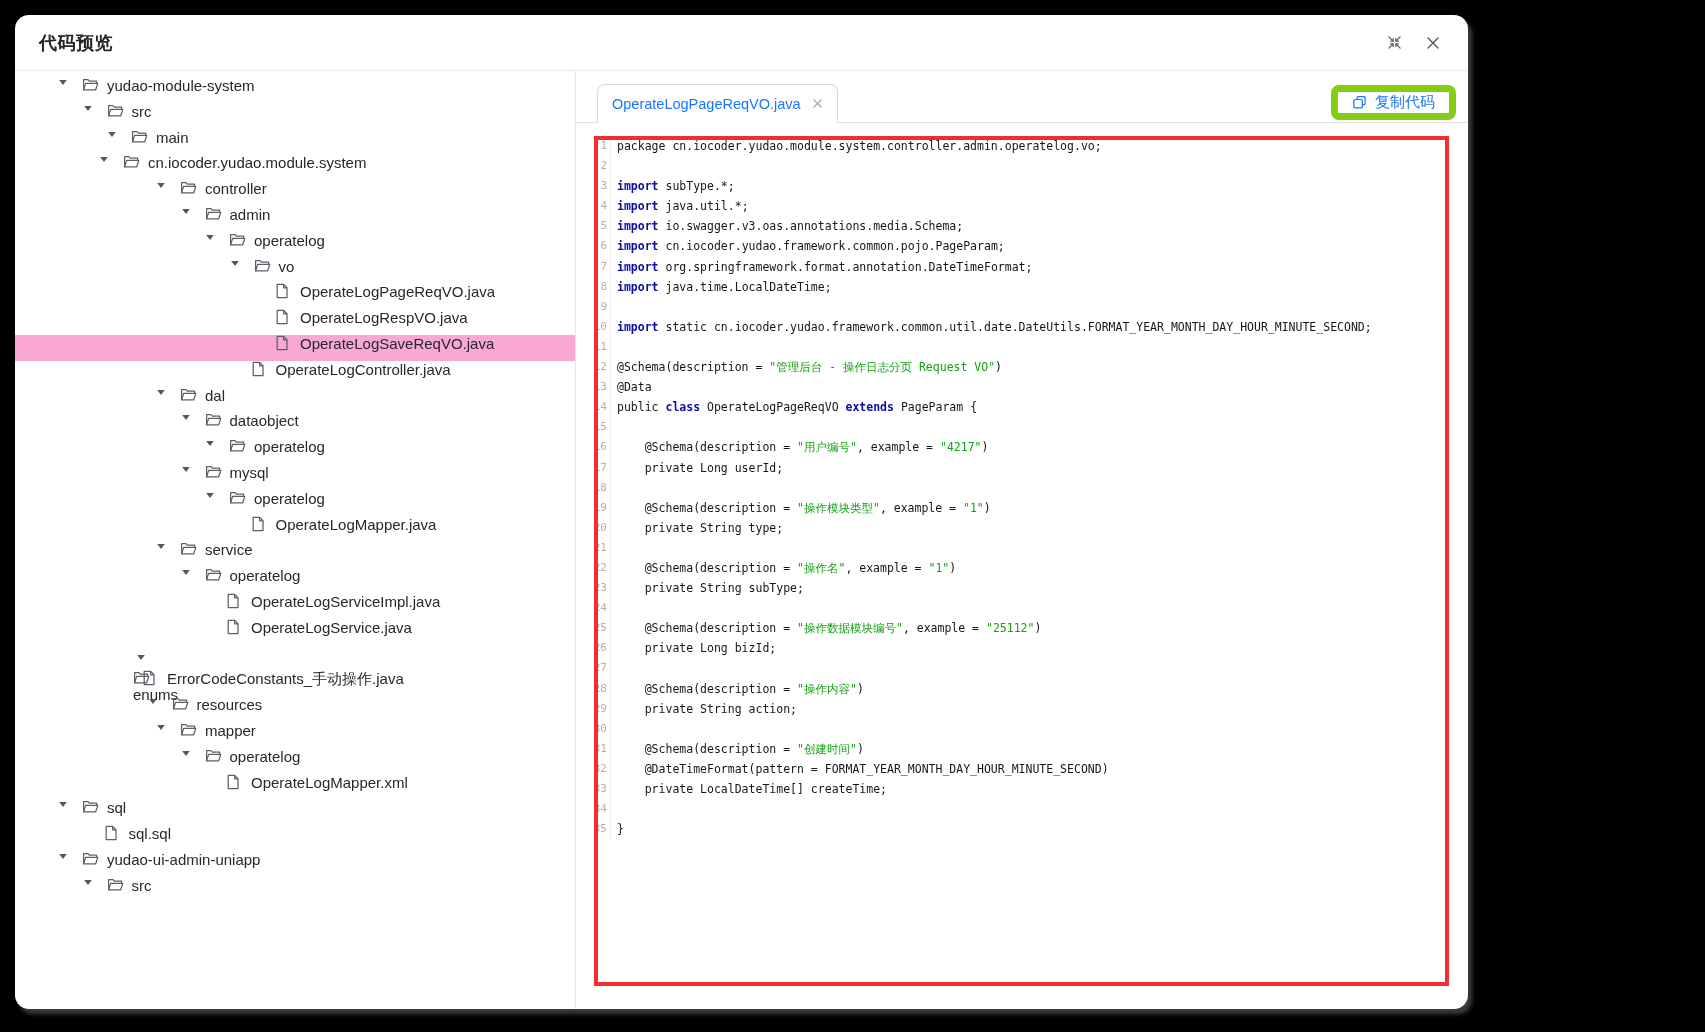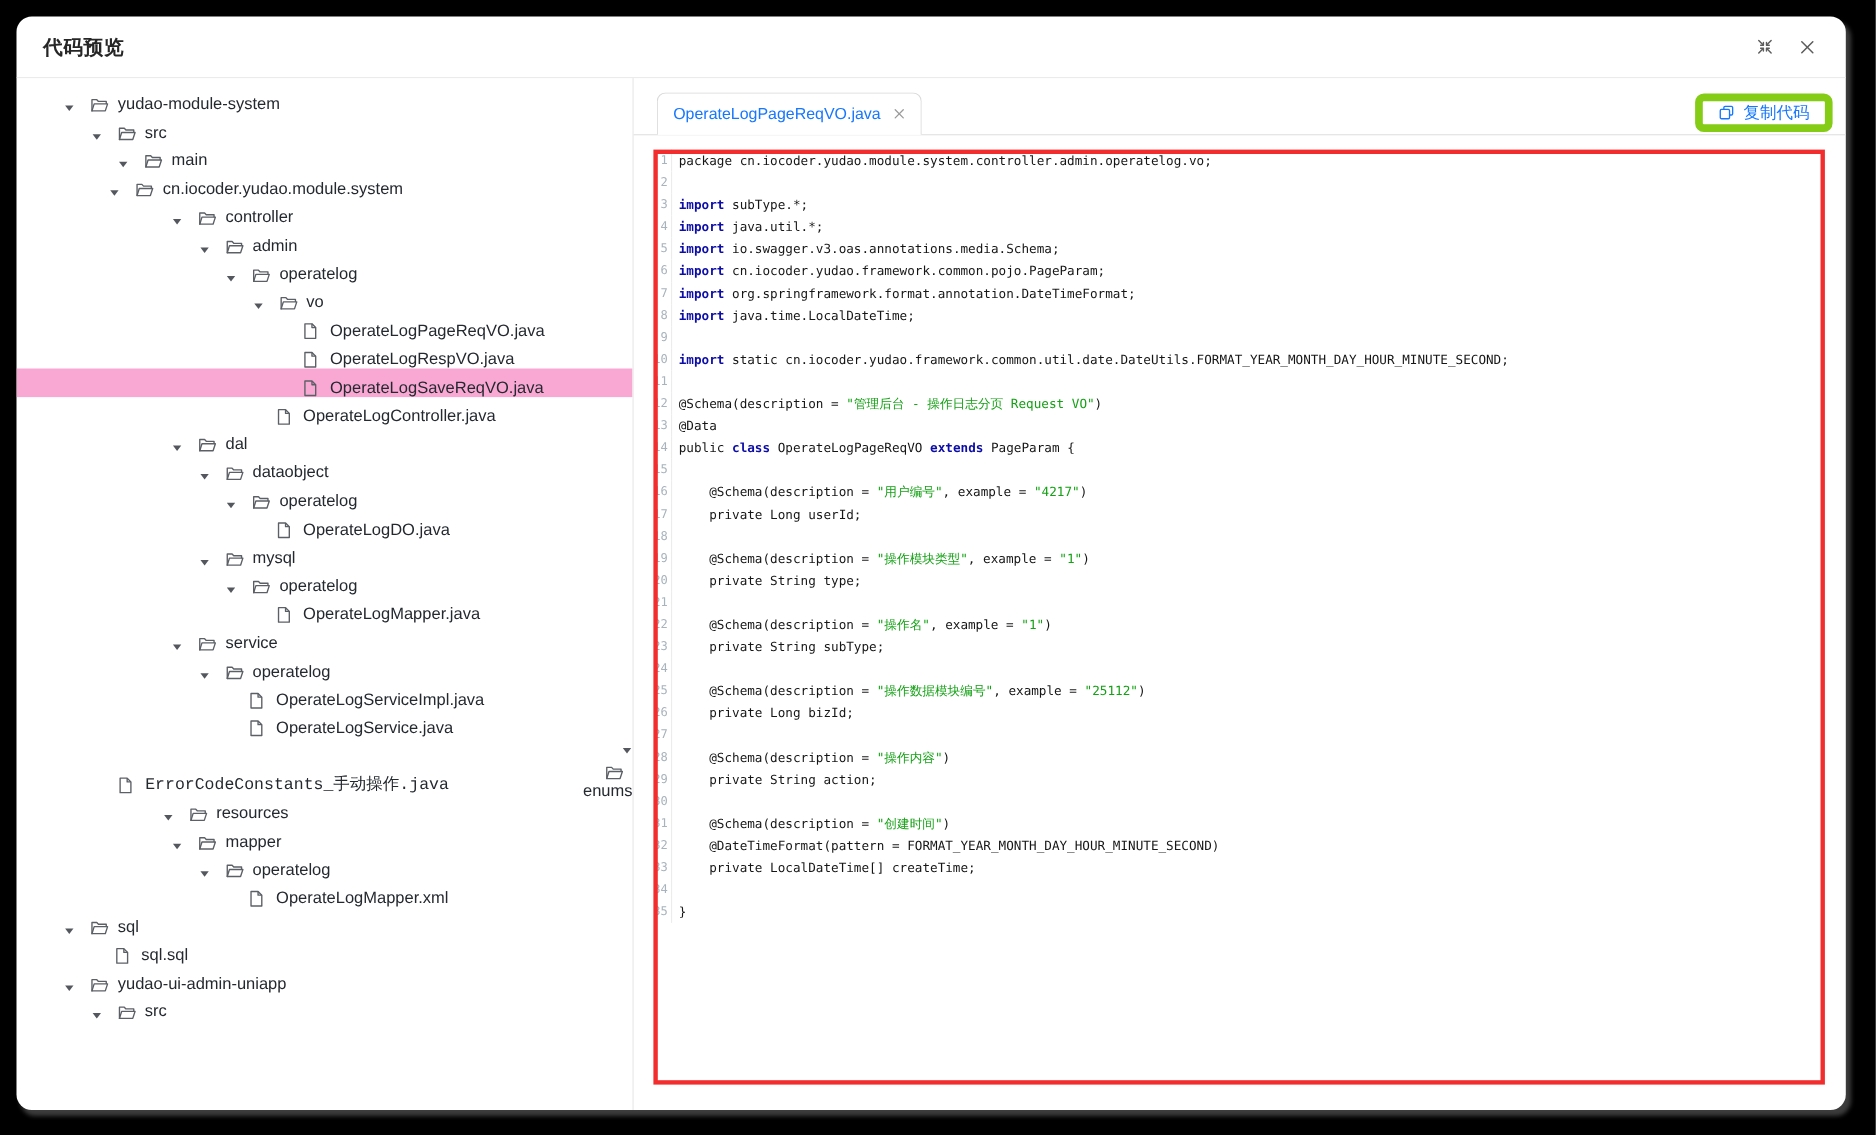--- a/index.html
+++ b/index.html
@@ -1,28 +1,28 @@
 <!DOCTYPE html>
 <html><head>
 <meta charset="utf-8">
 <style>
   html,body{margin:0;padding:0;width:1705px;height:1032px;overflow:hidden;background:#000;}
   body{font-family:"Liberation Sans", sans-serif;position:relative;}
-  .dialog{position:absolute;left:15px;top:15px;width:1663px;height:994px;background:#fff;
+  .dialog{position:absolute;left:15px;top:15px;width:1453px;height:994px;background:#fff;
           border-radius:14px;box-shadow:4px 5px 4px rgba(110,110,110,.55);overflow:hidden;
           display:flex;flex-direction:column;}
   
   .dlg-header{flex:0 0 55px;border-bottom:1px solid #ebebeb;display:flex;align-items:center;padding:0 22px 0 24px;}
   .dlg-title{font-size:18px;font-weight:700;color:#262626;letter-spacing:.5px;}
   .hdr-actions{margin-left:auto;display:flex;align-items:center;gap:13px;}
   .hdr-icon{width:26px;height:26px;display:flex;align-items:center;justify-content:center;cursor:pointer;color:#5d5d5d;}
   
   .dlg-body{flex:1;display:flex;min-height:0;}
   .tree-panel{flex:0 0 560px;border-right:1px solid #e7e7e7;padding-top:6px;overflow:hidden;}
-  .tree-row{height:25.8px;display:flex;align-items:flex-end;cursor:pointer;}
+  .tree-row{height:25.8px;display:flex;align-items:flex-start;cursor:pointer;}
   .tree-row.selected{background:#f9a8d4;}
   .tree-caret{flex:0 0 24px;display:flex;align-items:center;justify-content:flex-start;padding-left:3px;}
   .tree-spacer{flex:0 0 24px;}
   .tree-ico{flex:0 0 17px;display:flex;align-items:center;margin-right:8px;color:#5c6066;}
   .tree-label{font-size:15px;color:#24292f;white-space:nowrap;}
   
   .code-panel{flex:1;display:flex;flex-direction:column;position:relative;min-width:0;}
   .tab-bar{flex:0 0 51px;border-bottom:1px solid #e0e0e0;display:flex;align-items:flex-end;padding:0 12px 0 21px;}
   .tab{position:relative;z-index:2;height:37px;margin-bottom:-1px;background:#fff;border:1px solid #d9d9d9;
        border-bottom:1px solid #fff;border-radius:8px 8px 0 0;display:flex;align-items:center;
@@ -260,131 +260,121 @@
             </svg>
           </span>
           <span class="tree-ico">
             <svg width="17" height="15" viewBox="0 0 17 15" fill="none">
               <path d="M1.6 12.8 L1.6 2.6 L6 2.6 L7.5 4.2 L14.6 4.2 L14.6 6" stroke="currentColor" stroke-width="1.25" stroke-linejoin="round" stroke-linecap="round"></path>
               <path d="M3.6 6.4 L15.8 6.4 L13.7 12.8 L1.6 12.8 Z" stroke="currentColor" stroke-width="1.25" stroke-linejoin="round"></path>
             </svg>
           </span>
           <span class="tree-label">operatelog</span>
         </div>
+        <div class="tree-row" style="padding-left: 162.5px;">
+          <span class="tree-caret">
+            <svg width="10" height="10" viewBox="0 0 10 10" fill="none">
+              <path d="M1.2 3 L8.8 3 L5 8 Z" fill="#54585e"></path>
+            </svg>
+          </span>
+          <span class="tree-ico">
+            <svg width="17" height="15" viewBox="0 0 17 15" fill="none">
+              <path d="M1.6 12.8 L1.6 2.6 L6 2.6 L7.5 4.2 L14.6 4.2 L14.6 6" stroke="currentColor" stroke-width="1.25" stroke-linejoin="round" stroke-linecap="round"></path>
+              <path d="M3.6 6.4 L15.8 6.4 L13.7 12.8 L1.6 12.8 Z" stroke="currentColor" stroke-width="1.25" stroke-linejoin="round"></path>
+            </svg>
+          </span>
+          <span class="tree-label">mysql</span>
+        </div>
+        <div class="tree-row" style="padding-left: 187px;">
+          <span class="tree-caret">
+            <svg width="10" height="10" viewBox="0 0 10 10" fill="none">
+              <path d="M1.2 3 L8.8 3 L5 8 Z" fill="#54585e"></path>
+            </svg>
+          </span>
+          <span class="tree-ico">
+            <svg width="17" height="15" viewBox="0 0 17 15" fill="none">
+              <path d="M1.6 12.8 L1.6 2.6 L6 2.6 L7.5 4.2 L14.6 4.2 L14.6 6" stroke="currentColor" stroke-width="1.25" stroke-linejoin="round" stroke-linecap="round"></path>
+              <path d="M3.6 6.4 L15.8 6.4 L13.7 12.8 L1.6 12.8 Z" stroke="currentColor" stroke-width="1.25" stroke-linejoin="round"></path>
+            </svg>
+          </span>
+          <span class="tree-label">operatelog</span>
+        </div>
         <div class="tree-row" style="padding-left: 211.5px;">
           <span class="tree-spacer"></span>
           <span class="tree-ico">
             <svg width="14" height="16" viewBox="0 0 14 16" fill="none">
               <path d="M2.2 1.4 H8.6 L12 4.8 V14.6 H2.2 Z" stroke="currentColor" stroke-width="1.25" stroke-linejoin="round"></path>
               <path d="M8.6 1.4 V4.8 H12" stroke="currentColor" stroke-width="1.25" stroke-linejoin="round"></path>
             </svg>
           </span>
-          <span class="tree-label">OperateLogDO.java</span>
+          <span class="tree-label">OperateLogMapper.java</span>
+        </div>
+        <div class="tree-row" style="padding-left: 138px;">
+          <span class="tree-caret">
+            <svg width="10" height="10" viewBox="0 0 10 10" fill="none">
+              <path d="M1.2 3 L8.8 3 L5 8 Z" fill="#54585e"></path>
+            </svg>
+          </span>
+          <span class="tree-ico">
+            <svg width="17" height="15" viewBox="0 0 17 15" fill="none">
+              <path d="M1.6 12.8 L1.6 2.6 L6 2.6 L7.5 4.2 L14.6 4.2 L14.6 6" stroke="currentColor" stroke-width="1.25" stroke-linejoin="round" stroke-linecap="round"></path>
+              <path d="M3.6 6.4 L15.8 6.4 L13.7 12.8 L1.6 12.8 Z" stroke="currentColor" stroke-width="1.25" stroke-linejoin="round"></path>
+            </svg>
+          </span>
+          <span class="tree-label">service</span>
         </div>
         <div class="tree-row" style="padding-left: 162.5px;">
           <span class="tree-caret">
             <svg width="10" height="10" viewBox="0 0 10 10" fill="none">
               <path d="M1.2 3 L8.8 3 L5 8 Z" fill="#54585e"></path>
             </svg>
           </span>
           <span class="tree-ico">
             <svg width="17" height="15" viewBox="0 0 17 15" fill="none">
               <path d="M1.6 12.8 L1.6 2.6 L6 2.6 L7.5 4.2 L14.6 4.2 L14.6 6" stroke="currentColor" stroke-width="1.25" stroke-linejoin="round" stroke-linecap="round"></path>
               <path d="M3.6 6.4 L15.8 6.4 L13.7 12.8 L1.6 12.8 Z" stroke="currentColor" stroke-width="1.25" stroke-linejoin="round"></path>
             </svg>
           </span>
-          <span class="tree-label">mysql</span>
+          <span class="tree-label">operatelog</span>
         </div>
         <div class="tree-row" style="padding-left: 187px;">
-          <span class="tree-caret">
-            <svg width="10" height="10" viewBox="0 0 10 10" fill="none">
-              <path d="M1.2 3 L8.8 3 L5 8 Z" fill="#54585e"></path>
-            </svg>
-          </span>
-          <span class="tree-ico">
-            <svg width="17" height="15" viewBox="0 0 17 15" fill="none">
-              <path d="M1.6 12.8 L1.6 2.6 L6 2.6 L7.5 4.2 L14.6 4.2 L14.6 6" stroke="currentColor" stroke-width="1.25" stroke-linejoin="round" stroke-linecap="round"></path>
-              <path d="M3.6 6.4 L15.8 6.4 L13.7 12.8 L1.6 12.8 Z" stroke="currentColor" stroke-width="1.25" stroke-linejoin="round"></path>
-            </svg>
-          </span>
-          <span class="tree-label">operatelog</span>
-        </div>
-        <div class="tree-row" style="padding-left: 211.5px;">
-          <span class="tree-spacer"></span>
-          <span class="tree-ico">
-            <svg width="14" height="16" viewBox="0 0 14 16" fill="none">
-              <path d="M2.2 1.4 H8.6 L12 4.8 V14.6 H2.2 Z" stroke="currentColor" stroke-width="1.25" stroke-linejoin="round"></path>
-              <path d="M8.6 1.4 V4.8 H12" stroke="currentColor" stroke-width="1.25" stroke-linejoin="round"></path>
-            </svg>
-          </span>
-          <span class="tree-label">OperateLogMapper.java</span>
-        </div>
-        <div class="tree-row" style="padding-left: 138px;">
-          <span class="tree-caret">
-            <svg width="10" height="10" viewBox="0 0 10 10" fill="none">
-              <path d="M1.2 3 L8.8 3 L5 8 Z" fill="#54585e"></path>
-            </svg>
-          </span>
-          <span class="tree-ico">
-            <svg width="17" height="15" viewBox="0 0 17 15" fill="none">
-              <path d="M1.6 12.8 L1.6 2.6 L6 2.6 L7.5 4.2 L14.6 4.2 L14.6 6" stroke="currentColor" stroke-width="1.25" stroke-linejoin="round" stroke-linecap="round"></path>
-              <path d="M3.6 6.4 L15.8 6.4 L13.7 12.8 L1.6 12.8 Z" stroke="currentColor" stroke-width="1.25" stroke-linejoin="round"></path>
-            </svg>
-          </span>
-          <span class="tree-label">service</span>
-        </div>
-        <div class="tree-row" style="padding-left: 162.5px;">
-          <span class="tree-caret">
-            <svg width="10" height="10" viewBox="0 0 10 10" fill="none">
-              <path d="M1.2 3 L8.8 3 L5 8 Z" fill="#54585e"></path>
-            </svg>
-          </span>
-          <span class="tree-ico">
-            <svg width="17" height="15" viewBox="0 0 17 15" fill="none">
-              <path d="M1.6 12.8 L1.6 2.6 L6 2.6 L7.5 4.2 L14.6 4.2 L14.6 6" stroke="currentColor" stroke-width="1.25" stroke-linejoin="round" stroke-linecap="round"></path>
-              <path d="M3.6 6.4 L15.8 6.4 L13.7 12.8 L1.6 12.8 Z" stroke="currentColor" stroke-width="1.25" stroke-linejoin="round"></path>
-            </svg>
-          </span>
-          <span class="tree-label">operatelog</span>
+          <span class="tree-spacer"></span>
+          <span class="tree-ico">
+            <svg width="14" height="16" viewBox="0 0 14 16" fill="none">
+              <path d="M2.2 1.4 H8.6 L12 4.8 V14.6 H2.2 Z" stroke="currentColor" stroke-width="1.25" stroke-linejoin="round"></path>
+              <path d="M8.6 1.4 V4.8 H12" stroke="currentColor" stroke-width="1.25" stroke-linejoin="round"></path>
+            </svg>
+          </span>
+          <span class="tree-label">OperateLogServiceImpl.java</span>
         </div>
         <div class="tree-row" style="padding-left: 187px;">
           <span class="tree-spacer"></span>
           <span class="tree-ico">
             <svg width="14" height="16" viewBox="0 0 14 16" fill="none">
               <path d="M2.2 1.4 H8.6 L12 4.8 V14.6 H2.2 Z" stroke="currentColor" stroke-width="1.25" stroke-linejoin="round"></path>
               <path d="M8.6 1.4 V4.8 H12" stroke="currentColor" stroke-width="1.25" stroke-linejoin="round"></path>
             </svg>
           </span>
-          <span class="tree-label">OperateLogServiceImpl.java</span>
-        </div>
-        <div class="tree-row" style="padding-left: 187px;">
-          <span class="tree-spacer"></span>
-          <span class="tree-ico">
-            <svg width="14" height="16" viewBox="0 0 14 16" fill="none">
-              <path d="M2.2 1.4 H8.6 L12 4.8 V14.6 H2.2 Z" stroke="currentColor" stroke-width="1.25" stroke-linejoin="round"></path>
-              <path d="M8.6 1.4 V4.8 H12" stroke="currentColor" stroke-width="1.25" stroke-linejoin="round"></path>
-            </svg>
-          </span>
           <span class="tree-label">OperateLogService.java</span>
         </div>
         <div class="tree-row" style="padding-left: 118px; flex-direction: column;">
           <span class="tree-caret">
             <svg width="10" height="10" viewBox="0 0 10 10" fill="none">
               <path d="M1.2 3 L8.8 3 L5 8 Z" fill="#54585e"></path>
             </svg>
           </span>
           <span class="tree-ico">
             <svg width="17" height="15" viewBox="0 0 17 15" fill="none">
               <path d="M1.6 12.8 L1.6 2.6 L6 2.6 L7.5 4.2 L14.6 4.2 L14.6 6" stroke="currentColor" stroke-width="1.25" stroke-linejoin="round" stroke-linecap="round"></path>
               <path d="M3.6 6.4 L15.8 6.4 L13.7 12.8 L1.6 12.8 Z" stroke="currentColor" stroke-width="1.25" stroke-linejoin="round"></path>
             </svg>
           </span>
           <span class="tree-label">enums</span>
         </div>
-        <div class="tree-row" style="padding-left: 68px; font-family: Liberation Mono, monospace;">
+        <div class="tree-row" style="padding-left: 103px;">
           <span class="tree-spacer"></span>
           <span class="tree-ico">
             <svg width="14" height="16" viewBox="0 0 14 16" fill="none">
               <path d="M2.2 1.4 H8.6 L12 4.8 V14.6 H2.2 Z" stroke="currentColor" stroke-width="1.25" stroke-linejoin="round"></path>
               <path d="M8.6 1.4 V4.8 H12" stroke="currentColor" stroke-width="1.25" stroke-linejoin="round"></path>
             </svg>
           </span>
           <span class="tree-label">ErrorCodeConstants_手动操作.java</span>
         </div>
         <div class="tree-row" style="padding-left: 113.5px; margin-left: 16px;">

